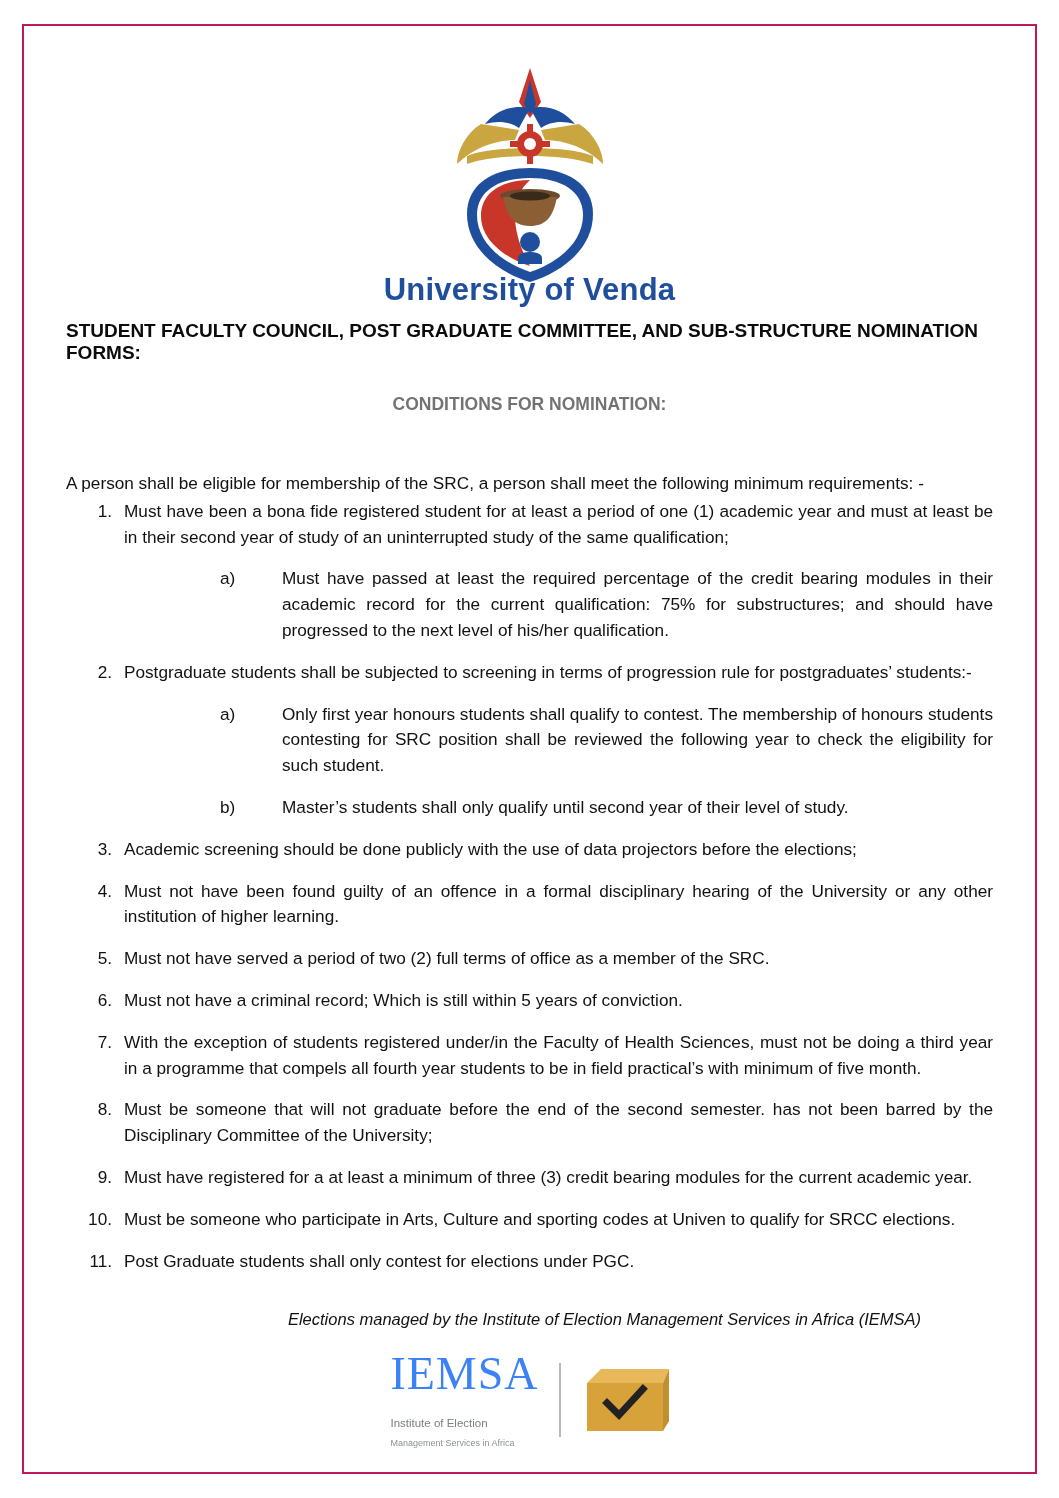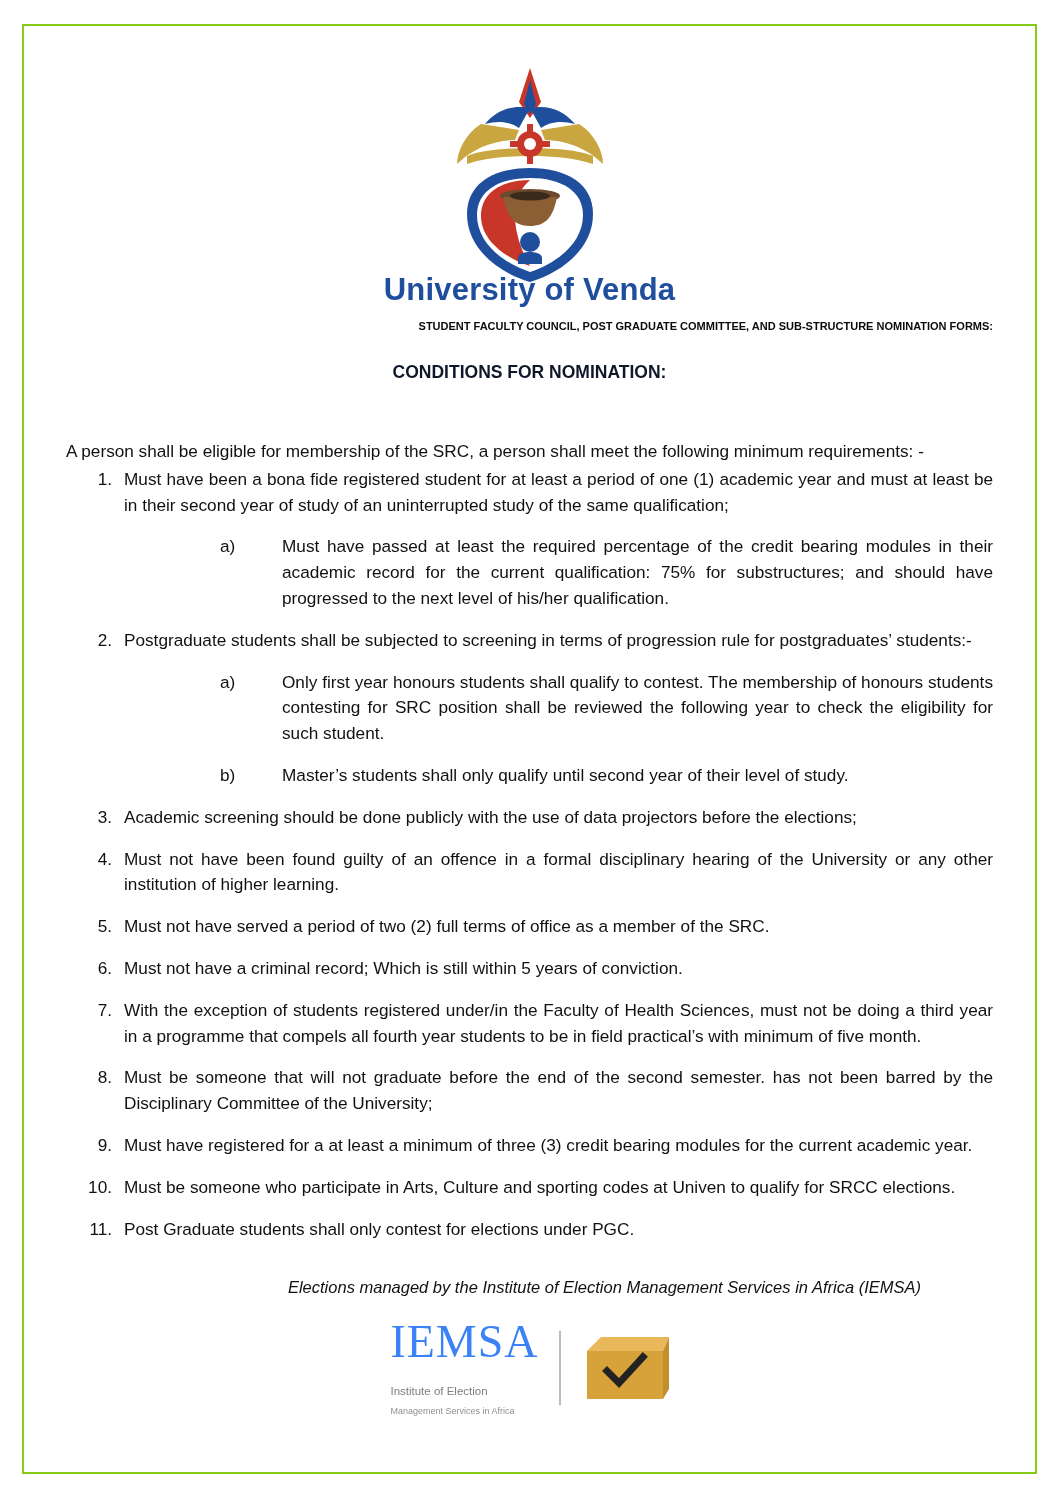--- a/index.html
+++ b/index.html
@@ -16,21 +16,21 @@
     height: 1498px;
     box-sizing: border-box;
     padding: 24px 22px 24px 22px;
     background: #ffffff;
     position: relative;
   }
   .page-border {
     box-sizing: border-box;
     width: 100%;
     height: 100%;
-    border: 2px solid #84cc16;
+    border: 2px solid #be185d;
     padding: 22px 42px 18px 42px;
     position: relative;
     display: flex;
     flex-direction: column;
   }
 
   
   .logo-block {
     text-align: center;
     margin-top: 12px;
@@ -44,32 +44,32 @@
   .univen-name {
     font-size: 31px;
     font-weight: bold;
     color: #1f4e9c;
     letter-spacing: 0.2px;
     margin-top: -18px;
   }
 
   
   .title-line {
-    text-align: right;
+    text-align: left;
     font-weight: bold;
-    font-size: 11px;
+    font-size: 19px;
     margin-top: 12px;
     color: #0b0b0b;
   }
   .subtitle-line {
     text-align: center;
     font-weight: bold;
     font-size: 17.5px;
     margin-top: 30px;
-    color: #0f172a;
+    color: #737373;
   }
 
   
   .intro {
     font-size: 17.2px;
     line-height: 1.5;
     text-align: justify;
     margin-top: 56px;
   }
   ol.main-list {

